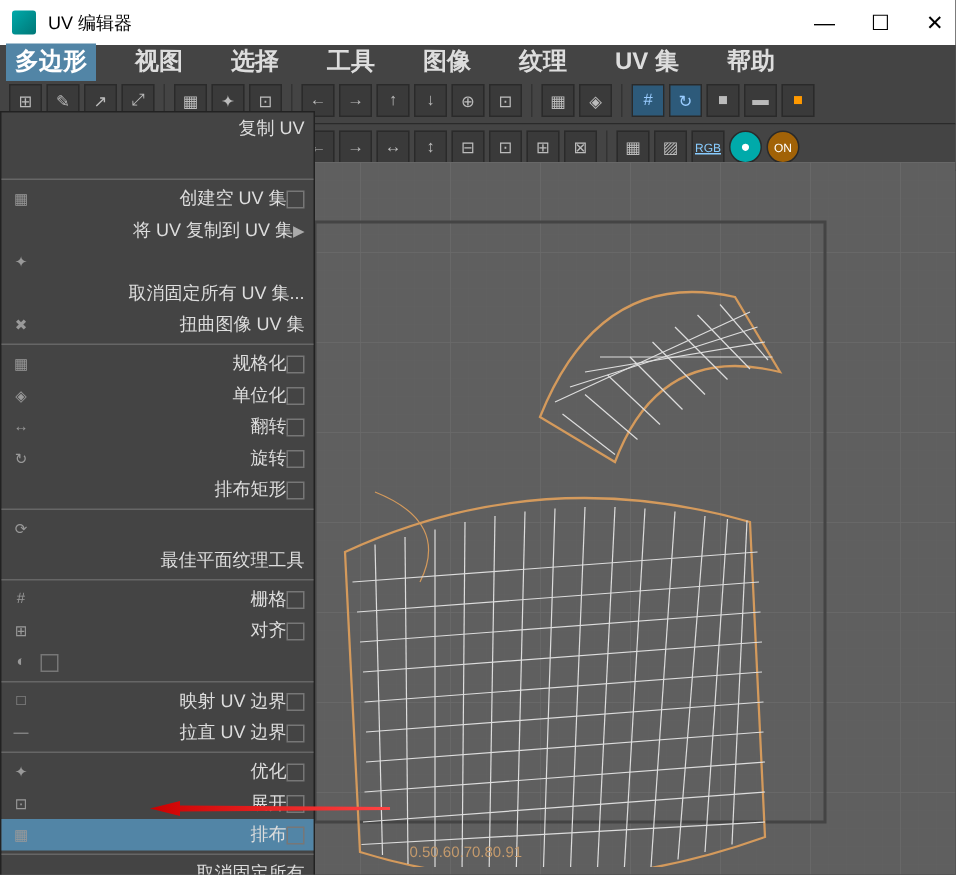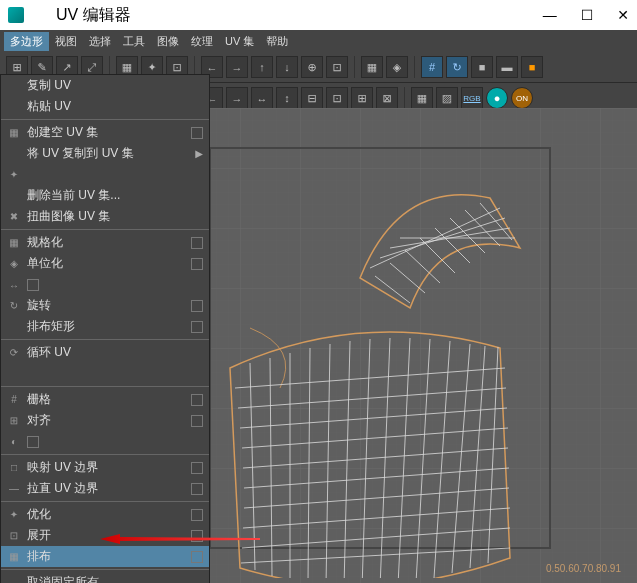--- a/index.html
+++ b/index.html
@@ -1,43 +1,43 @@
 <!DOCTYPE html>
 <html><head>
 <meta charset="utf-8">
 <style>
 * { margin: 0; padding: 0; box-sizing: border-box; font-family: "Microsoft YaHei", sans-serif; }
 body { width: 637px; height: 583px; background: #444444; overflow: hidden; position: relative; }
 
 .titlebar { height: 30px; background: #ffffff; display: flex; align-items: center; padding: 0 8px; }
 .titlebar .app-icon { width: 16px; height: 16px; background: linear-gradient(135deg, #0aa, #077); border-radius: 2px; margin-right: 8px; }
-.titlebar .title { font-size: 16px; color: #000; flex: 1; margin-left: 24px; }
+.titlebar .title { font-size: 12px; color: #000; flex: 1; }
 .titlebar .win-controls { display: flex; gap: 24px; font-size: 14px; color: #000; }
 .titlebar .win-controls span { cursor: pointer; }
 
-.menubar { height: 22px; background: #444444; display: flex; align-items: center; padding: 0 4px; gap: 0; font-size: 11px; color: #ddd; }
+.menubar { height: 22px; background: #444444; display: flex; align-items: center; padding: 0 4px; gap: 20px; font-size: 16px; color: #ddd; font-weight: bold; }
 .menubar .menu-item { padding: 2px 6px; cursor: pointer; }
 .menubar .menu-item.active { background: #5285a6; color: #fff; }
 
 .toolbar { background: #444444; padding: 4px 6px; display: flex; gap: 6px; flex-wrap: wrap; border-bottom: 1px solid #2a2a2a; }
 .toolbar-group { display: flex; gap: 3px; padding-right: 6px; border-right: 1px solid #333; }
 .toolbar-group:last-child { border-right: none; }
 .tool-btn { width: 22px; height: 22px; background: #3a3a3a; border: 1px solid #2a2a2a; display: flex; align-items: center; justify-content: center; font-size: 11px; color: #bbb; cursor: pointer; }
 .tool-btn.blue { background: #2d5a7a; color: #9cf; }
 .tool-btn.orange { color: #f90; }
 .tool-btn.cyan { background: #0aa; color: #fff; border-radius: 50%; }
 .tool-btn.onbtn { background: #a16207; color: #fff; border-radius: 50%; font-size: 8px; }
 
 .content { position: absolute; top: 108px; left: 0; right: 0; bottom: 0; background: #5f5f5f; }
 .grid-bg { position: absolute; inset: 0; }
 .uv-shape { position: absolute; top: 50px; left: 120px; }
-.ruler { position: absolute; bottom: 6px; left: 0; right: 16px; height: 14px; display: flex; justify-content: flex-end; color: #c49a6c; font-size: 10px; }
+.ruler { position: absolute; bottom: 6px; left: 0; right: 16px; height: 14px; display: flex; justify-content: center; color: #c49a6c; font-size: 10px; }
 
 .dropdown { position: absolute; top: 74px; left: 0; width: 210px; background: #444444; border: 1px solid #222; z-index: 100; font-size: 12px; color: #ddd; }
-.dropdown .dd-item { display: flex; align-items: center; height: 21px; padding: 0 6px; cursor: pointer; position: relative; }
+.dropdown .dd-item { display: flex; align-items: center; height: 21px; padding: 0 6px; cursor: pointer; position: relative; text-align: right; }
 .dropdown .dd-item.highlighted { background: #5285a6; }
 .dropdown .dd-icon { width: 14px; height: 14px; margin-right: 6px; display: flex; align-items: center; justify-content: center; font-size: 10px; color: #999; }
 .dropdown .dd-label { flex: 1; }
 .dropdown .dd-opt { width: 12px; height: 12px; border: 1px solid #777; }
 .dropdown .dd-arrow { color: #aaa; font-size: 10px; }
 .dropdown .dd-sep { height: 1px; background: #666; margin: 2px 0; }
 
 .red-arrow { position: absolute; top: 534px; left: 100px; width: 160px; height: 10px; z-index: 200; pointer-events: none; }
 </style>
 </head>
@@ -201,76 +201,76 @@
   </div>
 </div>
 
 <div class="dropdown" id="dropdown">
     <div class="dd-item">
       <span class="dd-icon"></span>
       <span class="dd-label">复制 UV</span>
     </div>
     <div class="dd-item">
       <span class="dd-icon"></span>
-      <span class="dd-label">粘贴 UV</span>
     </div>
     <div class="dd-sep"></div>
     <div class="dd-item">
       <span class="dd-icon">▦</span>
       <span class="dd-label">创建空 UV 集</span>
       <span class="dd-opt"></span>
     </div>
     <div class="dd-item">
       <span class="dd-icon"></span>
       <span class="dd-label">将 UV 复制到 UV 集</span>
       <span class="dd-arrow">▶</span>
     </div>
     <div class="dd-item">
       <span class="dd-icon">✦</span>
     </div>
     <div class="dd-item">
       <span class="dd-icon"></span>
-      <span class="dd-label">删除当前 UV 集...</span>
+      <span class="dd-label">取消固定所有 UV 集...</span>
     </div>
     <div class="dd-item">
       <span class="dd-icon">✖</span>
       <span class="dd-label">扭曲图像 UV 集</span>
     </div>
     <div class="dd-sep"></div>
     <div class="dd-item">
       <span class="dd-icon">▦</span>
       <span class="dd-label">规格化</span>
       <span class="dd-opt"></span>
     </div>
     <div class="dd-item">
       <span class="dd-icon">◈</span>
       <span class="dd-label">单位化</span>
       <span class="dd-opt"></span>
     </div>
     <div class="dd-item">
       <span class="dd-icon">↔</span>
+      <span class="dd-label">翻转</span>
       <span class="dd-opt"></span>
     </div>
     <div class="dd-item">
       <span class="dd-icon">↻</span>
       <span class="dd-label">旋转</span>
       <span class="dd-opt"></span>
     </div>
     <div class="dd-item">
       <span class="dd-icon"></span>
       <span class="dd-label">排布矩形</span>
       <span class="dd-opt"></span>
     </div>
     <div class="dd-sep"></div>
     <div class="dd-item">
       <span class="dd-icon">⟳</span>
-      <span class="dd-label">循环 UV</span>
-    </div>
-    <div class="dd-item">
-      <span class="dd-icon"></span>
+    </div>
+    <div class="dd-item">
+      <span class="dd-icon"></span>
+      <span class="dd-label">最佳平面纹理工具</span>
     </div>
     <div class="dd-sep"></div>
     <div class="dd-item">
       <span class="dd-icon">#</span>
       <span class="dd-label">栅格</span>
       <span class="dd-opt"></span>
     </div>
     <div class="dd-item">
       <span class="dd-icon">⊞</span>
       <span class="dd-label">对齐</span>

